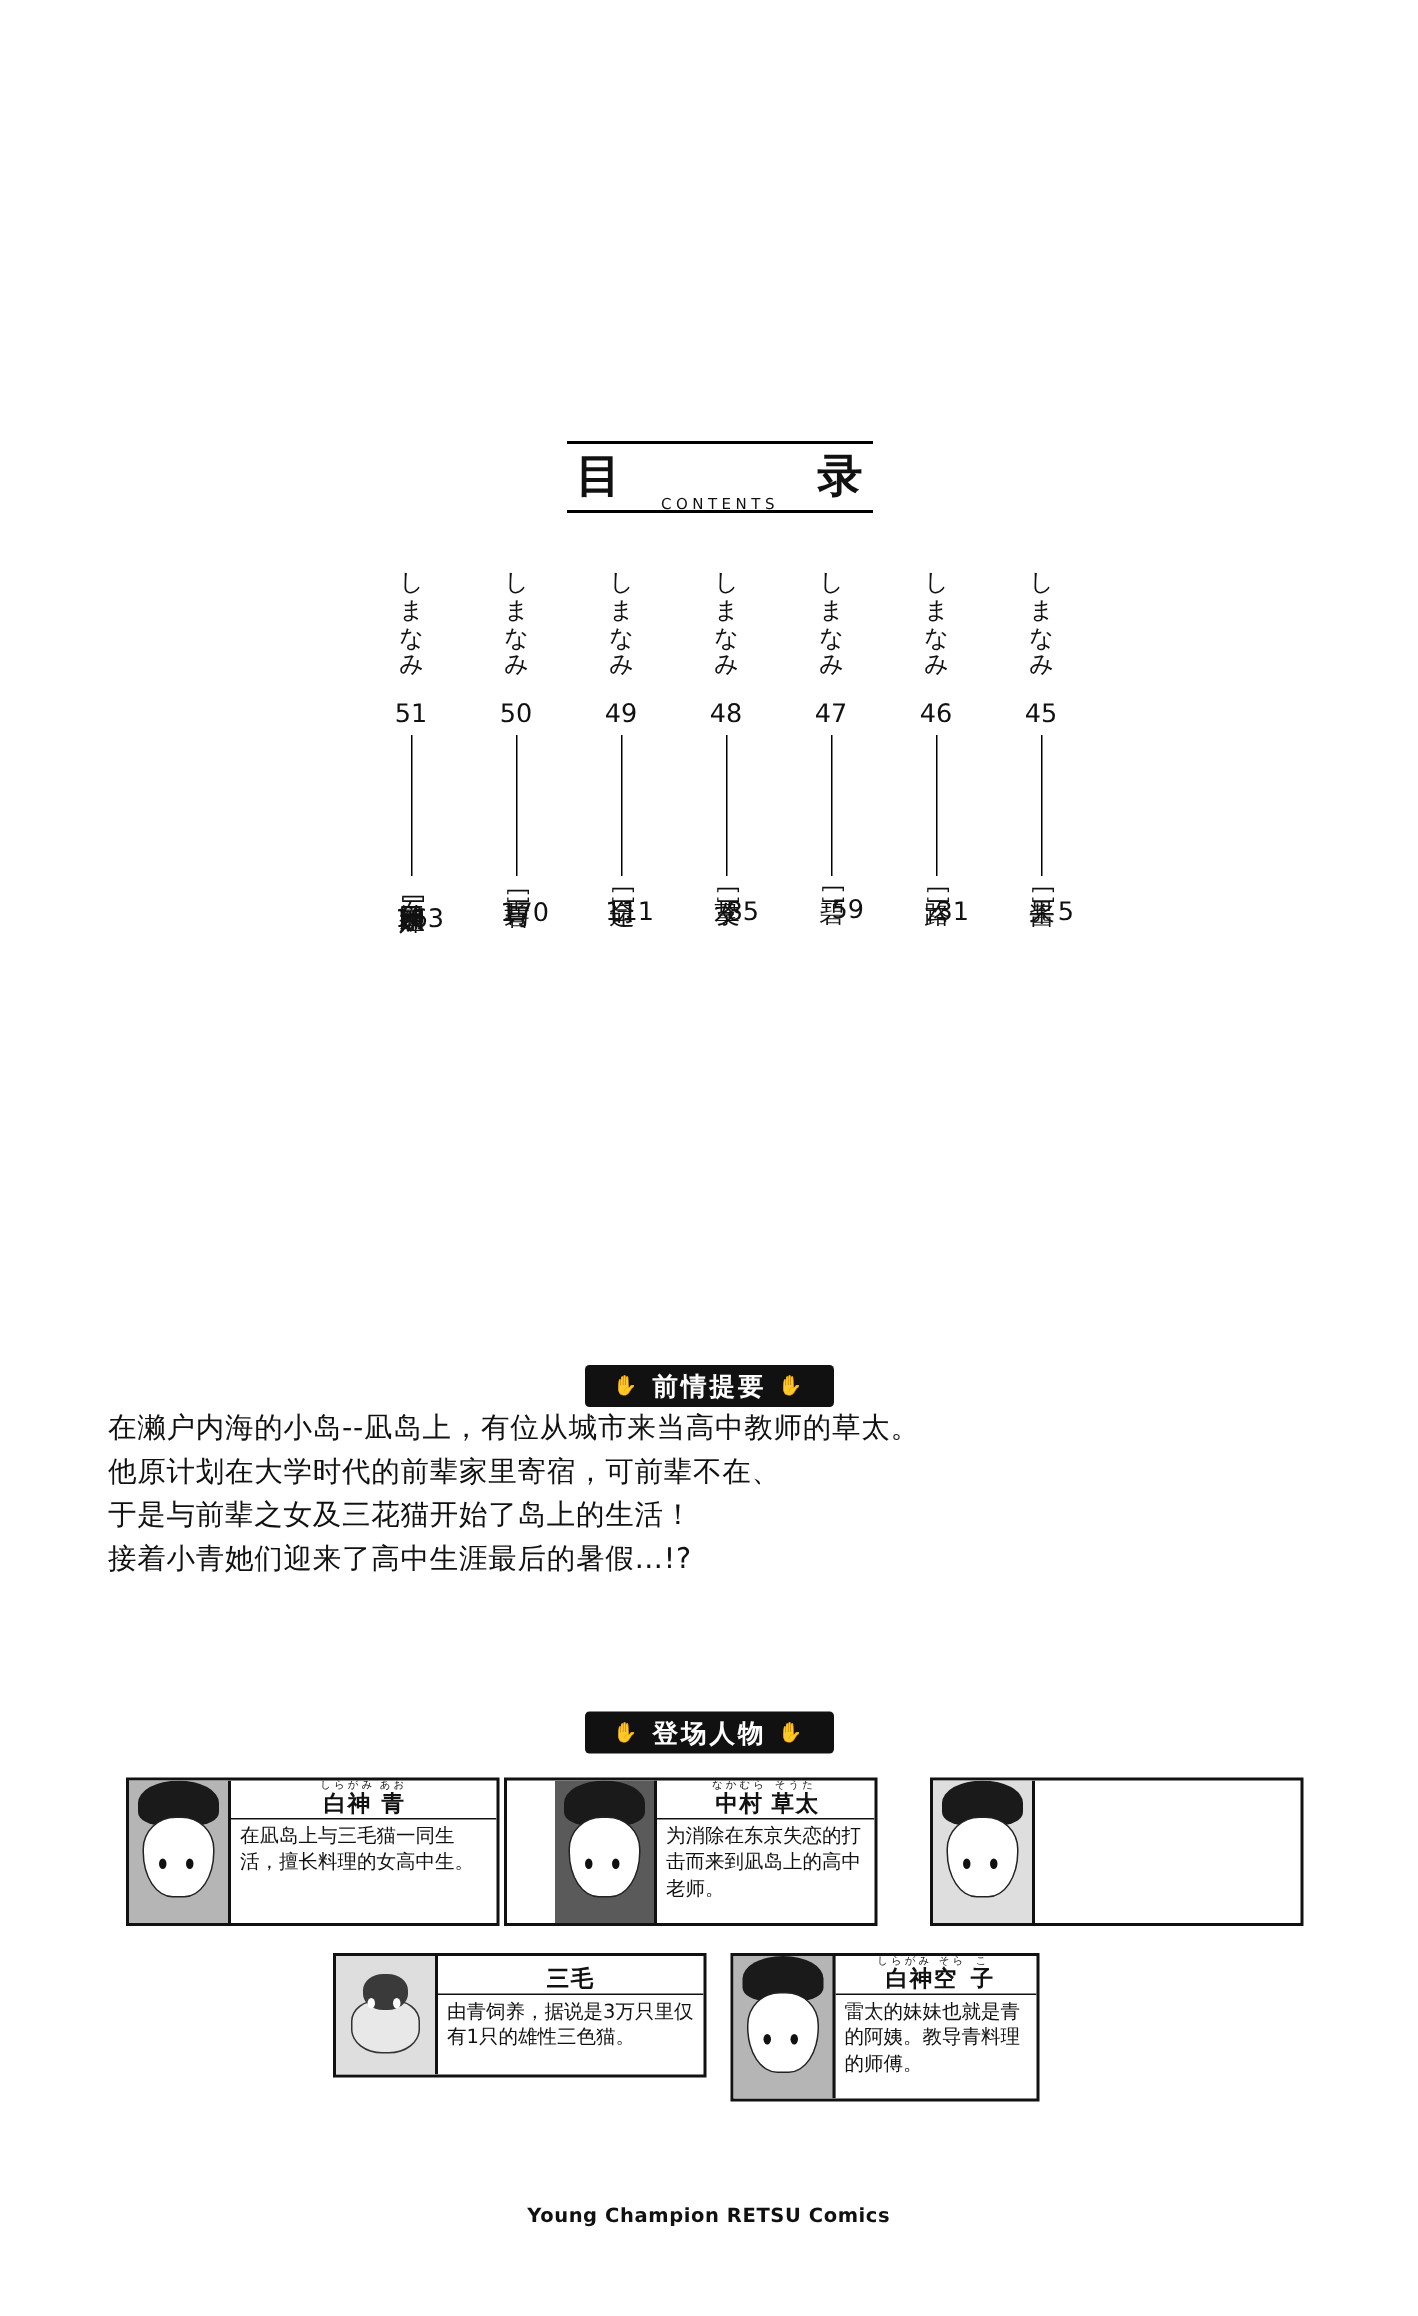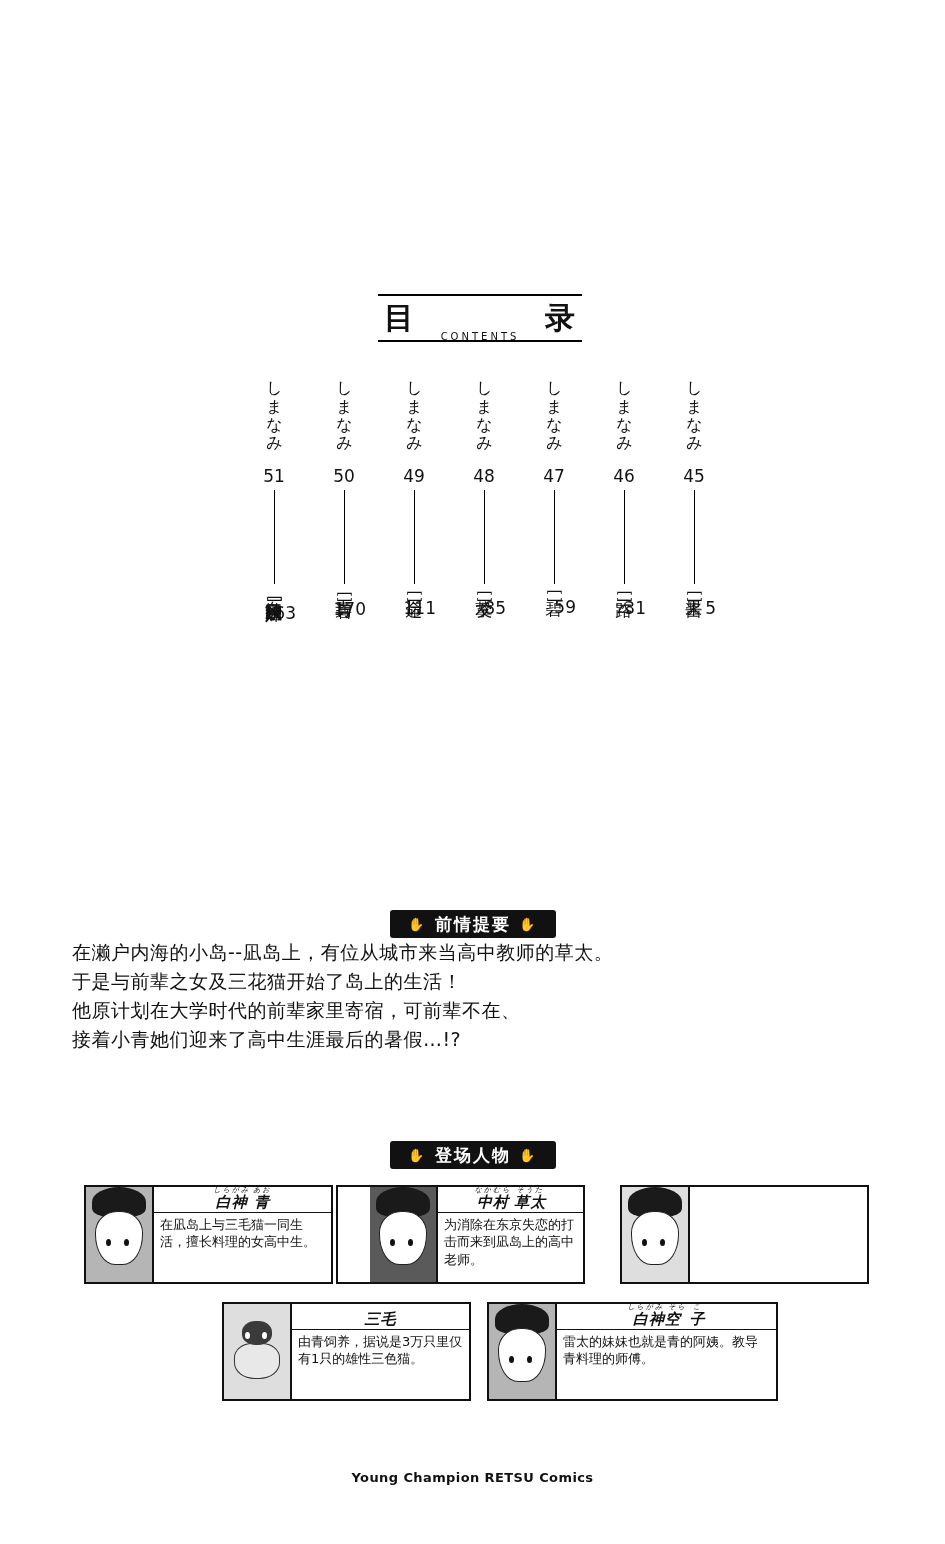--- a/index.html
+++ b/index.html
@@ -164,21 +164,20 @@
     justify-content: center;
     gap: 3px;
     height: 26px;
     box-sizing: border-box;
   }
   .ruby-wrap {
     display: inline-flex;
     flex-direction: column;
     align-items: center;
     line-height: 1;
-    font-style: italic;
   }
   .ruby-small {
     font-size: 7px;
     letter-spacing: 2px;
     margin-bottom: 1px;
   }
   .ruby-main {
     font-size: 15px;
     font-weight: bold;
     letter-spacing: 1px;
@@ -322,22 +321,22 @@
   </div>
 
   <div class="banner" style="left:390px; top:910px; width:166px;">
     <span class="paw">✋</span>
     <span>前情提要</span>
     <span class="paw">✋</span>
   </div>
 
   <div class="synopsis">
     <div>在濑户内海的小岛--凪岛上，有位从城市来当高中教师的草太。</div>
+    <div>他原计划在大学时代的前辈家里寄宿，可前辈不在、</div>
     <div>于是与前辈之女及三花猫开始了岛上的生活！</div>
-    <div>他原计划在大学时代的前辈家里寄宿，可前辈不在、</div>
     <div>接着小青她们迎来了高中生涯最后的暑假…!?</div>
   </div>
 
   <div class="banner" style="left:390px; top:1141px; width:166px;">
     <span class="paw">✋</span>
     <span>登场人物</span>
     <span class="paw">✋</span>
   </div>
 
   <div class="char-card" style="left:84px; top:1185px; width:249px; height:99px;">
@@ -386,39 +385,39 @@
 
   <div class="char-card" style="left:620px; top:1185px; width:249px; height:99px;">
     <div class="char-portrait portrait-light">
       <div class="hair"></div>
       <div class="face"></div>
       <div class="eye" style="left:20px; top:52px;"></div>
       <div class="eye" style="left:38px; top:52px;"></div>
     </div>
   </div>
 
-  <div class="char-card" style="left:222px; top:1302px; width:249px; height:99px;">
+  <div class="char-card" style="left:222px; top:1302px; width:249px; height:83px;">
     <div class="char-portrait portrait-light">
       <div class="cat-body"></div>
       <div class="cat-head"></div>
       <div class="eye" style="left:21px; top:28px; background:#fff;"></div>
       <div class="eye" style="left:38px; top:28px; background:#fff;"></div>
     </div>
     <div class="char-body">
       <div class="char-name-row">
         <span class="ruby-wrap">
           <span class="ruby-small"></span>
           <span class="ruby-main">三毛</span>
         </span>
       </div>
       <div class="char-desc">由青饲养，据说是3万只里仅有1只的雄性三色猫。</div>
     </div>
   </div>
 
-  <div class="char-card" style="left:487px; top:1302px; width:291px; height:99px;">
+  <div class="char-card" style="left:487px; top:1302px; width:206px; height:99px;">
     <div class="char-portrait portrait-mid">
       <div class="hair"></div>
       <div class="face"></div>
       <div class="eye" style="left:20px; top:52px;"></div>
       <div class="eye" style="left:38px; top:52px;"></div>
     </div>
     <div class="char-body">
       <div class="char-name-row">
         <span class="ruby-wrap">
           <span class="ruby-small">しらがみ そら</span>

